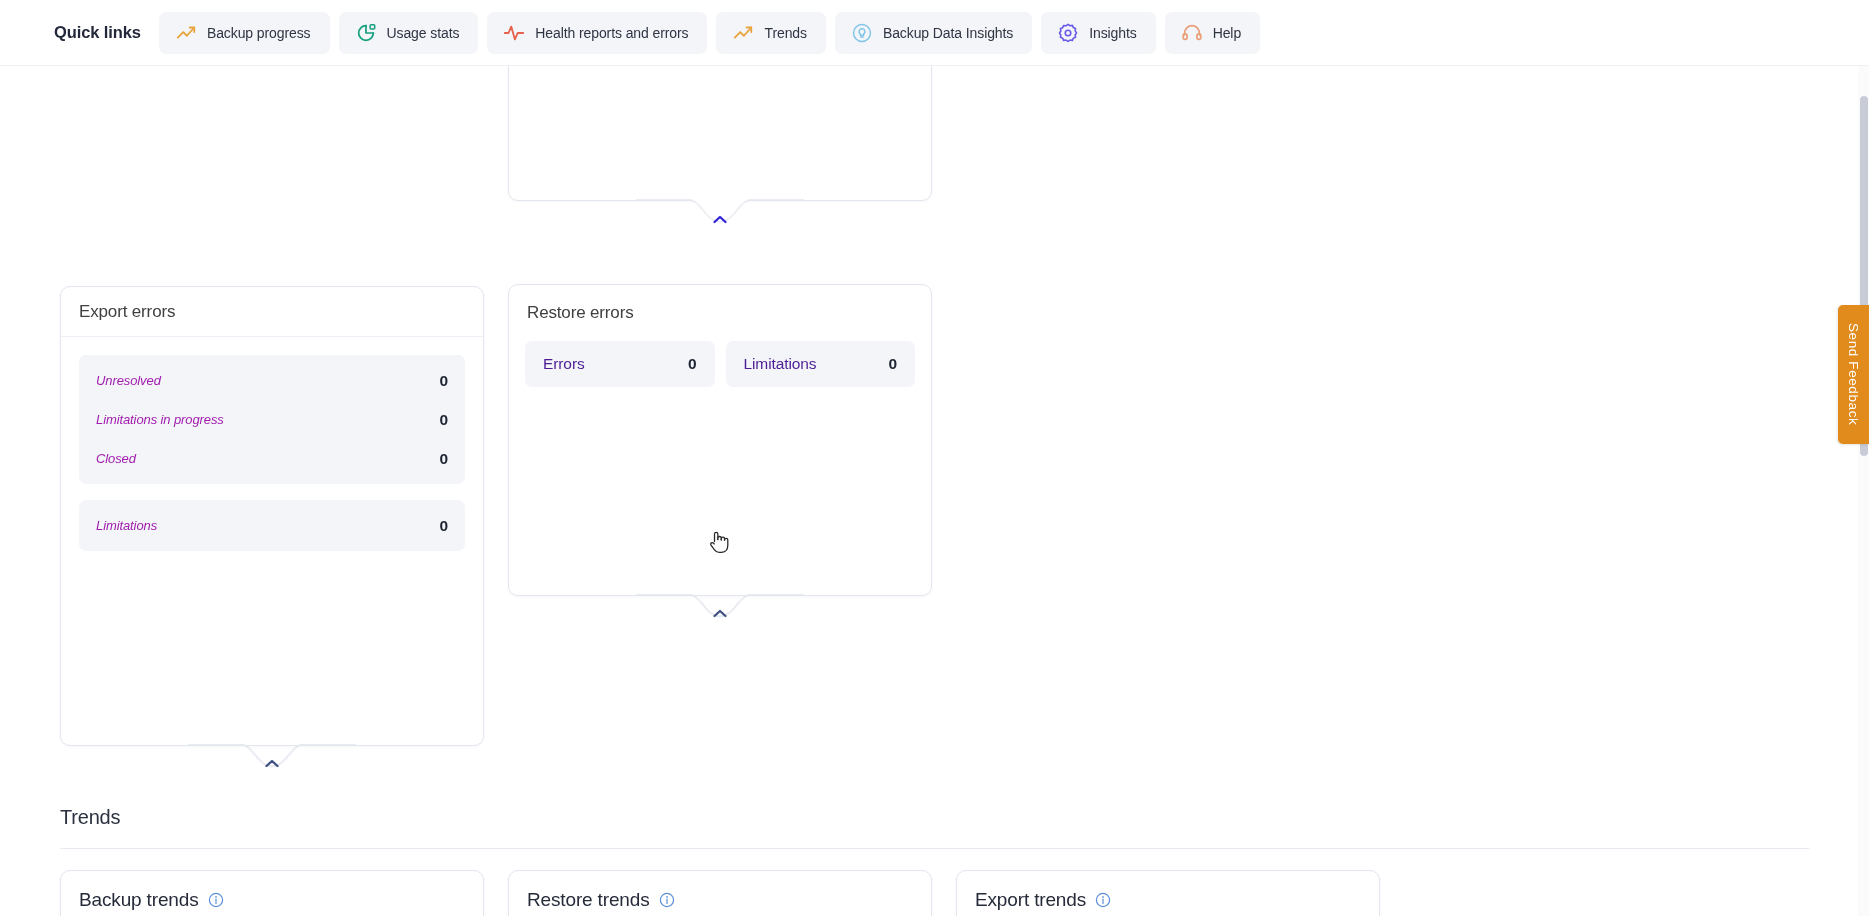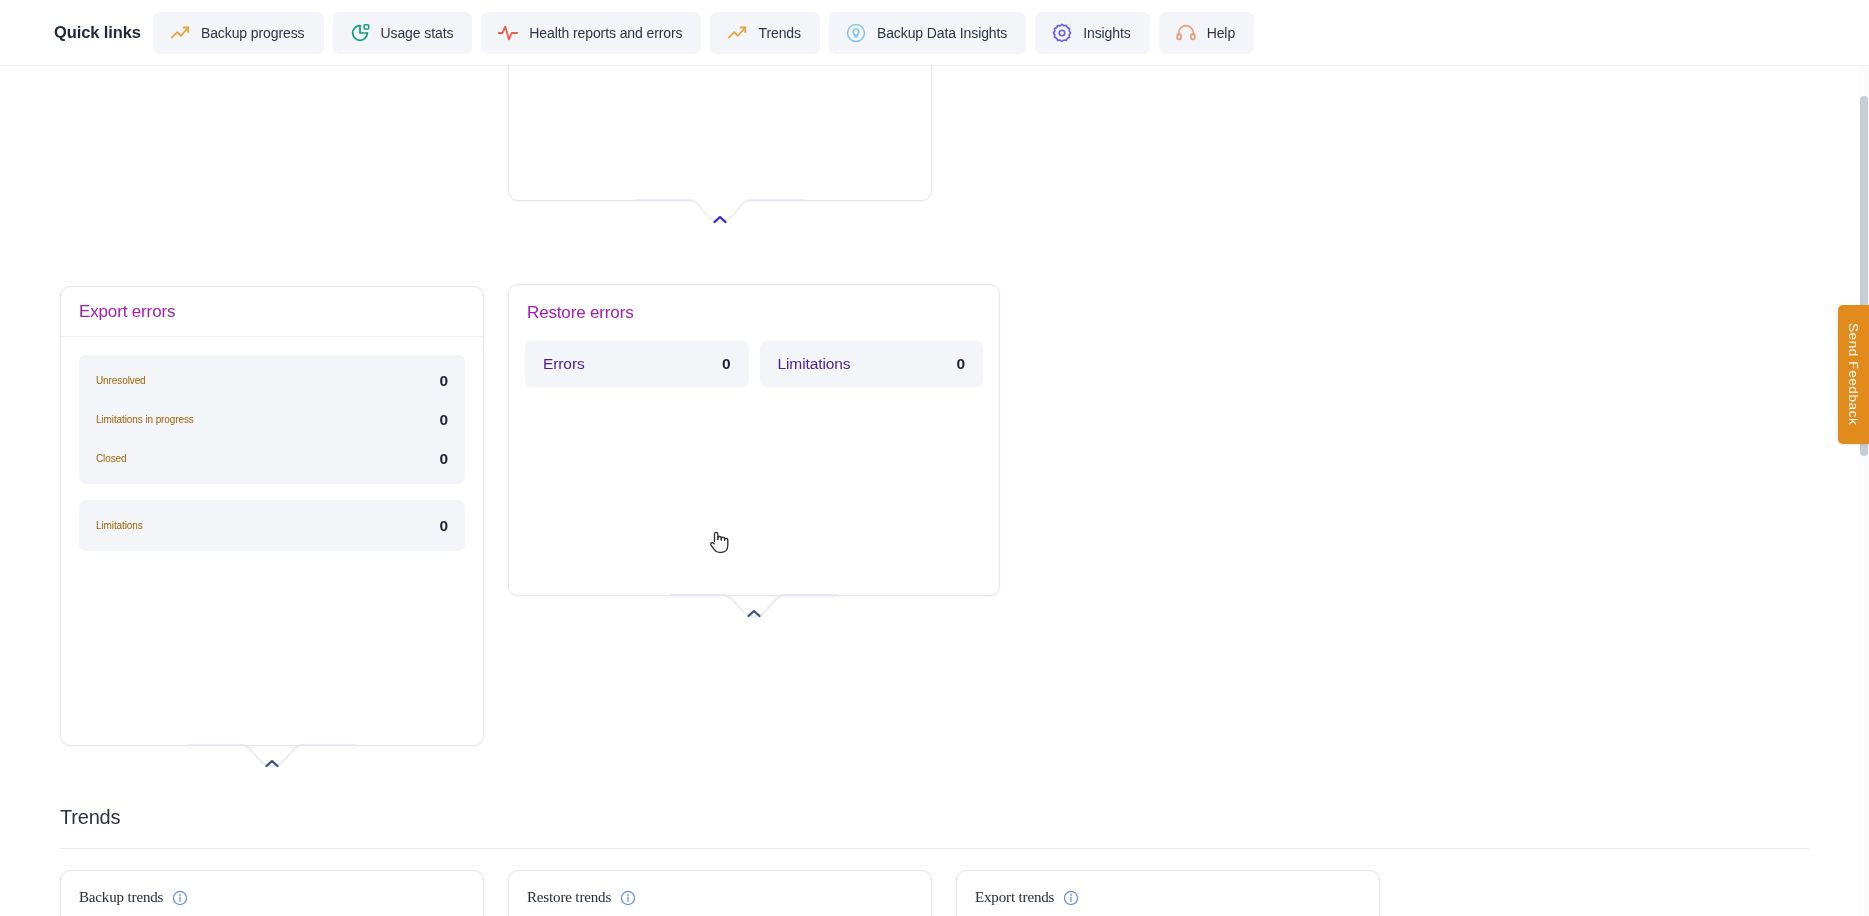--- a/index.html
+++ b/index.html
@@ -32,21 +32,21 @@
     display: flex;
     align-items: center;
     padding-left: 54px;
     gap: 9px;
     z-index: 30;
   }
   .quicklinks-label {
     font-size: 16.5px;
     font-weight: bold;
     color: #22283a;
-    margin-right: 3px;
+    margin-right: 9px;
     letter-spacing: -0.1px;
     white-space: nowrap;
   }
   .ql-chip {
     display: flex;
     align-items: center;
     gap: 10px;
     height: 42px;
     padding: 0 19px 0 16px;
     background: #f3f5f9;
@@ -86,21 +86,21 @@
   }
   .card-header {
     height: 50px;
     display: flex;
     align-items: center;
     padding: 0 0 0 18px;
     border-bottom: 1px solid #eceff5;
   }
   .card-title {
     font-size: 17px;
-    color: #a21caf;
+    color: #404040;
     letter-spacing: -0.15px;
     font-weight: normal;
   }
 
   
   #partial-card {
     left: 508px;
     top: -75px;
     width: 424px;
     height: 210px;
@@ -133,21 +133,21 @@
   #card-export-errors {
     left: 60px;
     top: 220px;
     width: 424px;
     height: 460px;
   }
   
   #card-restore-errors {
     left: 508px;
     top: 218px;
-    width: 492px;
+    width: 424px;
     height: 312px;
   }
   #card-restore-errors .card-header { border-bottom: none; height: 56px; }
 
   .card-body { padding: 18px 18px 0 18px; }
 
   
   .stat-group {
     background: #f3f5f9;
     border-radius: 7px;
@@ -155,23 +155,24 @@
   }
   .stat-group + .stat-group { margin-top: 16px; }
   .stat-row {
     display: flex;
     align-items: center;
     justify-content: space-between;
     height: 39px;
     padding: 0 17px;
   }
   .stat-label {
-    font-size: 10px;
-    color: #a16207;
+    font-size: 13px;
+    color: #a21caf;
     letter-spacing: -0.1px;
+    font-style: italic;
   }
   .stat-value {
     font-size: 15.5px;
     color: #1f2433;
     font-weight: bold;
   }
 
   
   .tile-row {
     display: flex;
@@ -234,24 +235,23 @@
   #trend-backup  { left: 60px;  width: 424px; }
   #trend-restore { left: 508px; width: 424px; }
   #trend-export  { left: 956px; width: 424px; }
   .trend-head {
     display: flex;
     align-items: center;
     gap: 9px;
     padding: 18px 0 0 18px;
   }
   .trend-title {
-    font-size: 15px;
+    font-size: 19px;
     color: #262b3a;
     letter-spacing: -0.15px;
-    font-family: Liberation Serif, serif;
   }
   .info-icon {
     width: 16px; height: 16px;
     display: inline-flex; align-items: center; justify-content: center;
     cursor: pointer;
   }
   .info-icon svg { display: block; }
 
   
   #send-feedback {

